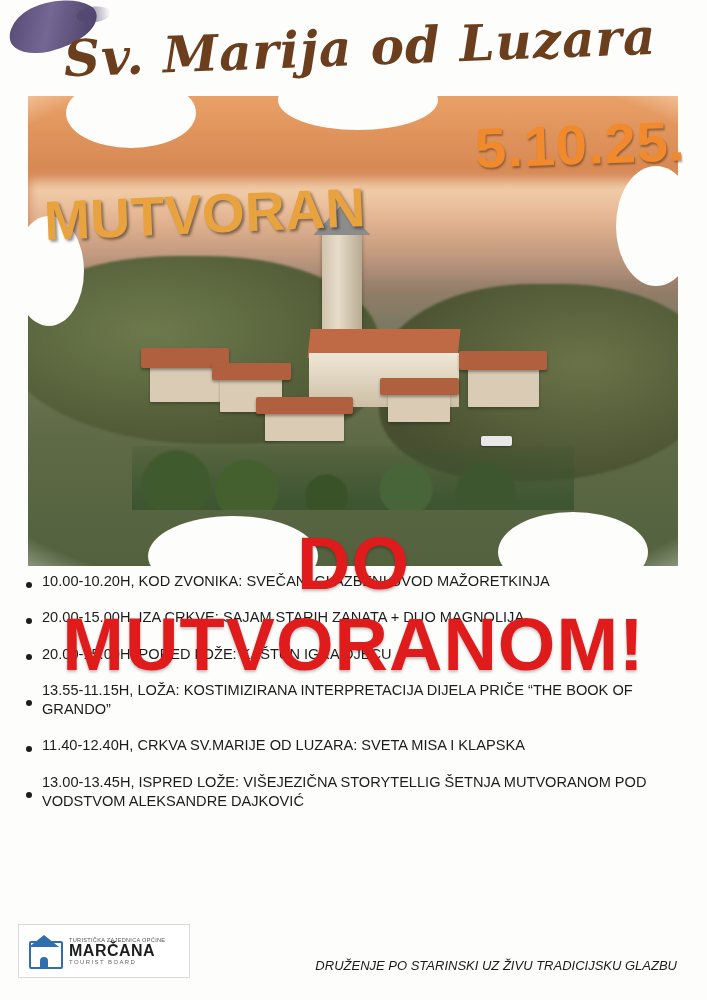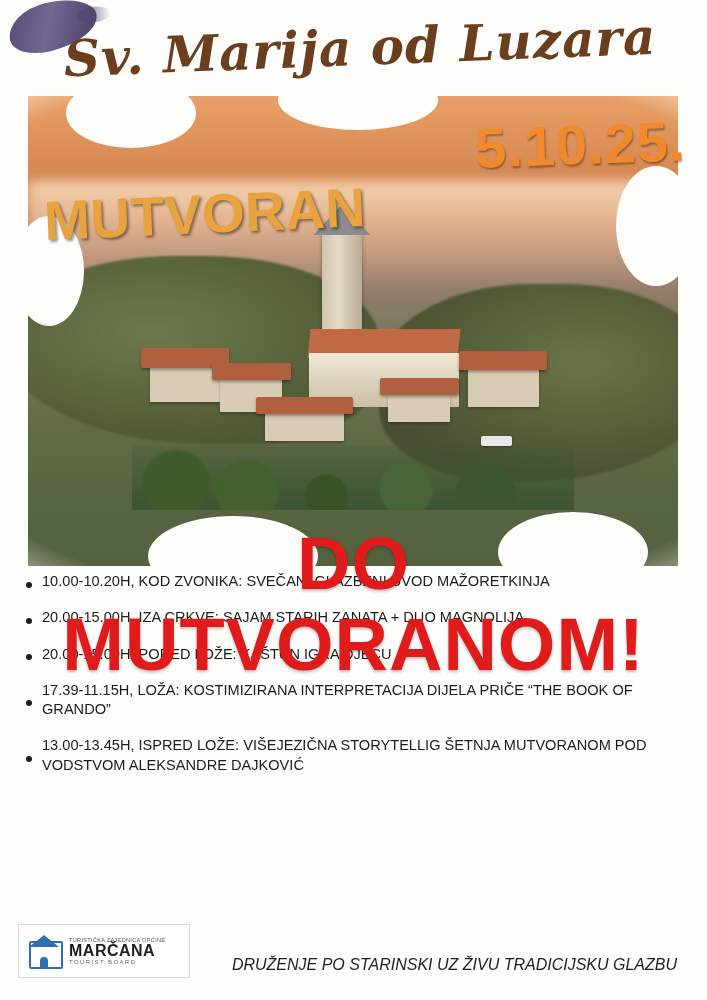--- a/index.html
+++ b/index.html
@@ -249,21 +249,21 @@
   }
 
   
   .footer-text {
     position: absolute;
     right: 30px;
     bottom: 24px;
     width: 500px;
     text-align: right;
     font-style: italic;
-    font-size: 16px;
+    font-size: 13px;
     line-height: 1.45;
     color: #1c1c1c;
   }
 
   .logo {
     position: absolute;
     left: 18px;
     bottom: 22px;
     width: 172px;
     height: 54px;
@@ -398,21 +398,25 @@
     <div class="item">
       <span class="bullet"></span>
       <span class="item-text">20.00-15.00H, IZA CRKVE: SAJAM STARIH ZANATA + DUO MAGNOLIJA</span>
     </div>
     <div class="item">
       <span class="bullet"></span>
       <span class="item-text">20.00-15.00H, PORED LOŽE: KAŠTUN IGRA DJECU</span>
     </div>
     <div class="item">
       <span class="bullet"></span>
-      <span class="item-text">17.39-11.15H, LOŽA: KOSTIMIZIRANA INTERPRETACIJA DIJELA PRIČE “THE BOOK OF GRANDO”</span>
+      <span class="item-text">13.55-11.15H, LOŽA: KOSTIMIZIRANA INTERPRETACIJA DIJELA PRIČE “THE BOOK OF GRANDO”</span>
+    </div>
+    <div class="item">
+      <span class="bullet"></span>
+      <span class="item-text">11.40-12.40H, CRKVA SV.MARIJE OD LUZARA: SVETA MISA I KLAPSKA</span>
     </div>
     <div class="item">
       <span class="bullet"></span>
       <span class="item-text">13.00-13.45H, ISPRED LOŽE: VIŠEJEZIČNA STORYTELLIG ŠETNJA MUTVORANOM POD VODSTVOM ALEKSANDRE DAJKOVIĆ</span>
     </div>
   </div>
 
   <div class="footer-text">
     <div>DRUŽENJE PO STARINSKI UZ ŽIVU TRADICIJSKU GLAZBU</div>
   </div>

